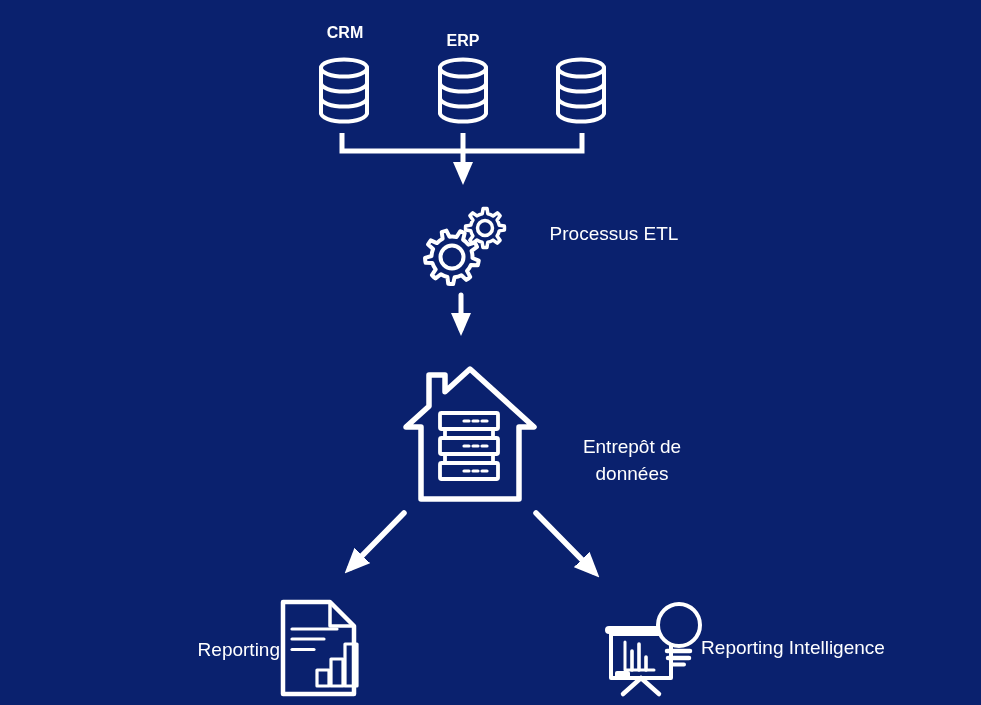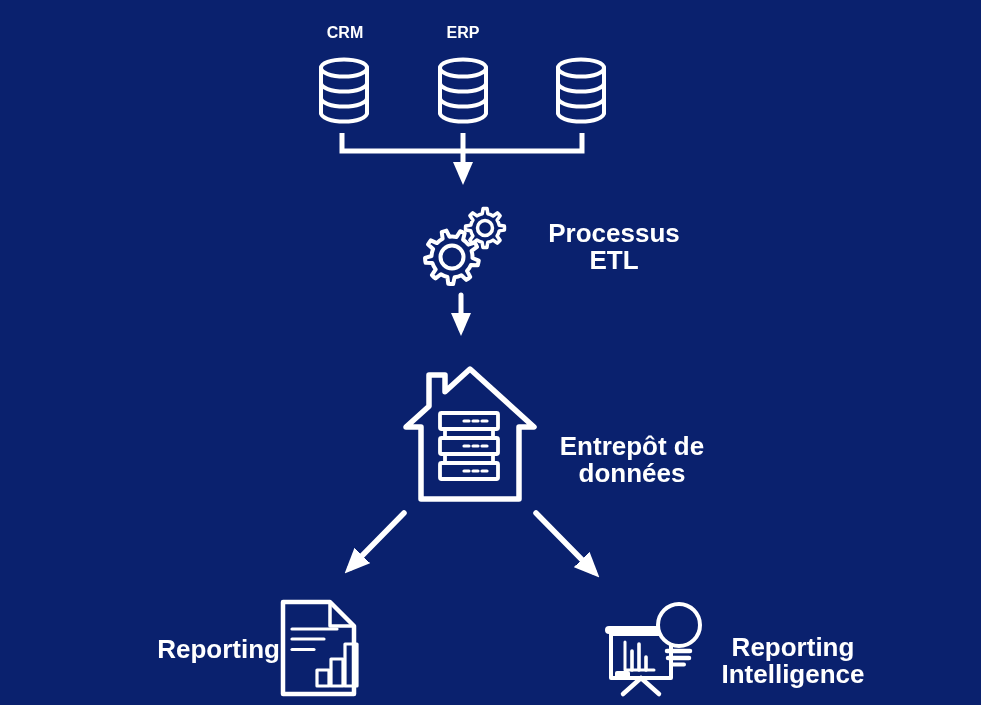--- a/index.html
+++ b/index.html
@@ -11,32 +11,32 @@
     background:var(--bg);
     overflow:hidden;
     font-family:"Liberation Sans", sans-serif;
   }
   .abs { position:absolute; }
   .lbl-sm {
     color:var(--fg); font-size:16px; font-weight:700;
     line-height:18px; text-align:center;
   }
   .lbl-lg {
-    color:var(--fg); font-size:26px; font-weight:700;
+    color:var(--fg); font-size:19px; font-weight:400;
     line-height:27px; text-align:center;
   }
   svg { display:block; overflow:visible; }
 </style>
 </head>
 <body>
 
 <div id="canvas">
 
   <div class="abs lbl-sm" style="left:295px; top:24px; width:100px;">CRM</div>
-  <div class="abs lbl-sm" style="left:413px; top:24px; width:100px;">ERP</div>
+  <div class="abs lbl-sm" style="left:413px; top:32px; width:100px;">ERP</div>
 
   <svg class="abs" style="left:315px; top:56px;" width="58" height="70" viewBox="0 0 58 70">
     <g fill="none" stroke="var(--fg)" stroke-width="4" stroke-linecap="round">
       <ellipse cx="29" cy="12" rx="23" ry="8.5"></ellipse>
       <path d="M6 12 V57"></path>
         <path d="M52 12 V57"></path>
       <path d="M6 27 C6 31.7 16.3 35.5 29 35.5 C41.7 35.5 52 31.7 52 27"></path>
       <path d="M6 42 C6 46.7 16.3 50.5 29 50.5 C41.7 50.5 52 46.7 52 42"></path>
       <path d="M6 57 C6 61.7 16.3 65.5 29 65.5 C41.7 65.5 52 61.7 52 57"></path>
     </g>

